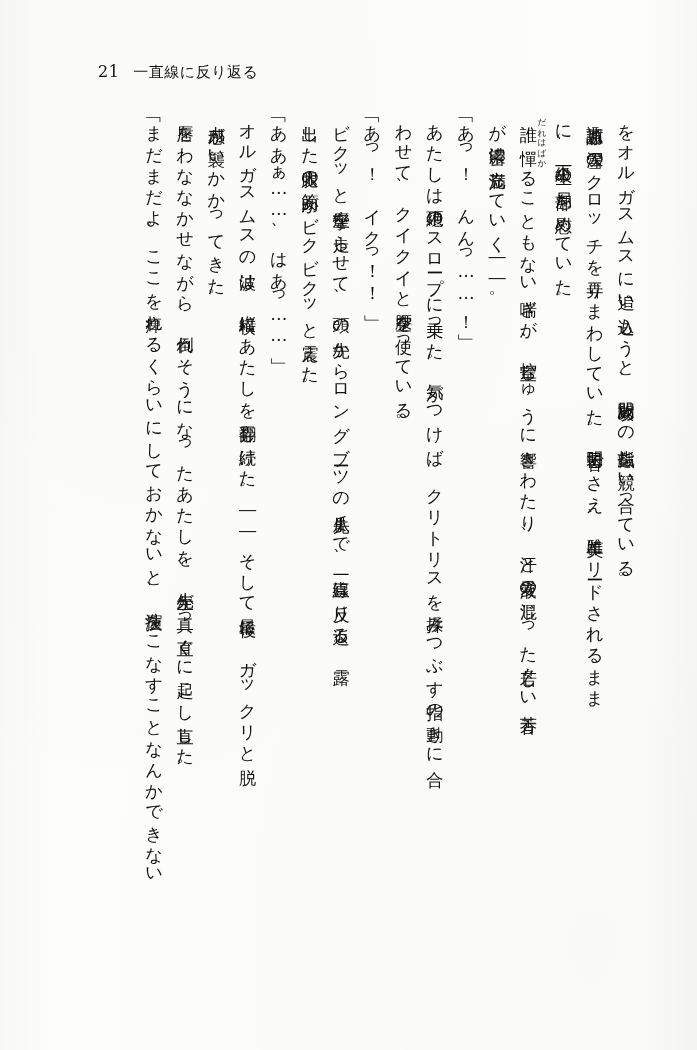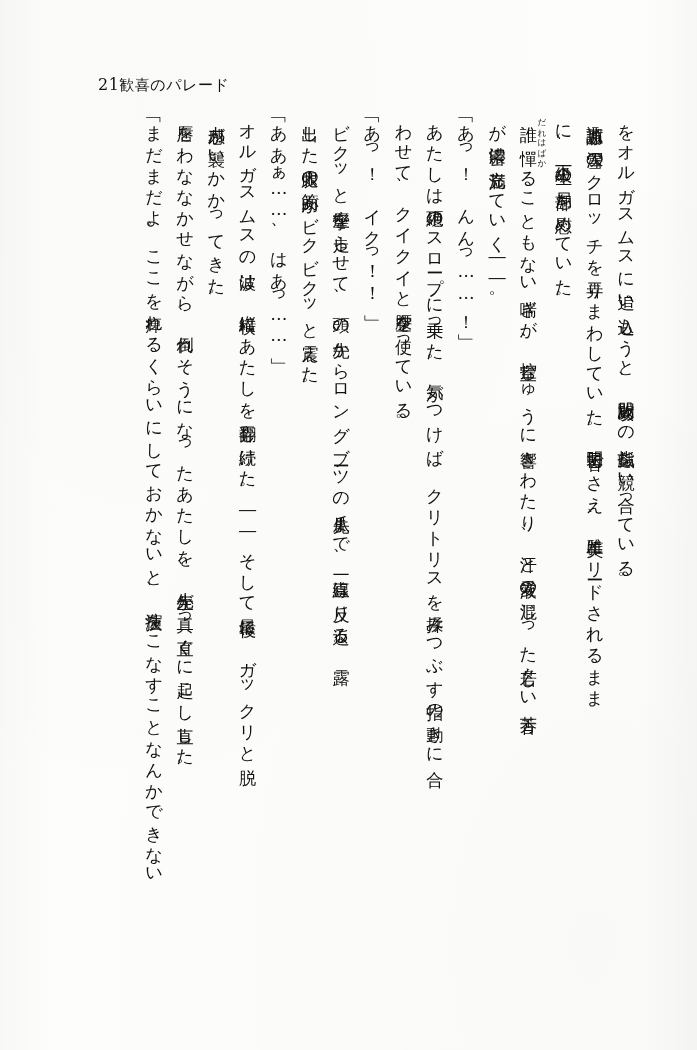--- a/index.html
+++ b/index.html
@@ -27,24 +27,24 @@
     pointer-events: none;
   }
 
   
   .running-header {
     position: absolute;
     top: 62px;
     left: 98px;
     display: flex;
     align-items: baseline;
+    gap: 14px;
     font-size: 15.5px;
     letter-spacing: 0.5px;
     color: #111;
-    margin-top: 13px;
   }
   .running-header .page-num {
     font-family: "DejaVu Serif", "Liberation Serif", serif;
     font-size: 16px;
   }
   .running-header .chapter-title {
     font-size: 15px;
   }
 
   
@@ -77,21 +77,21 @@
 </style>
 </head>
 <body>
 
 <div class="page">
 
   <div class="paper-tint"></div>
 
   <div class="running-header">
     <span class="page-num">21</span>
-    <span class="chapter-title">歓喜のパレード</span>
+    <span class="chapter-title">一直線に反り返る</span>
   </div>
 
   <div class="body-text">
     <p>をオルガスムスに追い込もうと、股間攻めの指戯を競い合っている。</p>
     <p>諏訪原も深雪のクロッチを弄りまわしていた。明日香でさえ、雅美にリードされるまま</p>
     <p>に、下級生の局部を慰めていた。</p>
     <p><ruby><span>誰憚</span><rt>だれはばか</rt></ruby><span>ることもない喘ぎが、控室じゅうに響きわたり、汗と愛液の混じった若々しい芳香</span></p>
     <p>が濃密に充満していく――。</p>
     <p>「あっ！ んんっ……！」</p>
     <p>あたしは絶頂のスロープに乗った。気がつけば、クリトリスを揉みつぶす指の動きに合</p>

